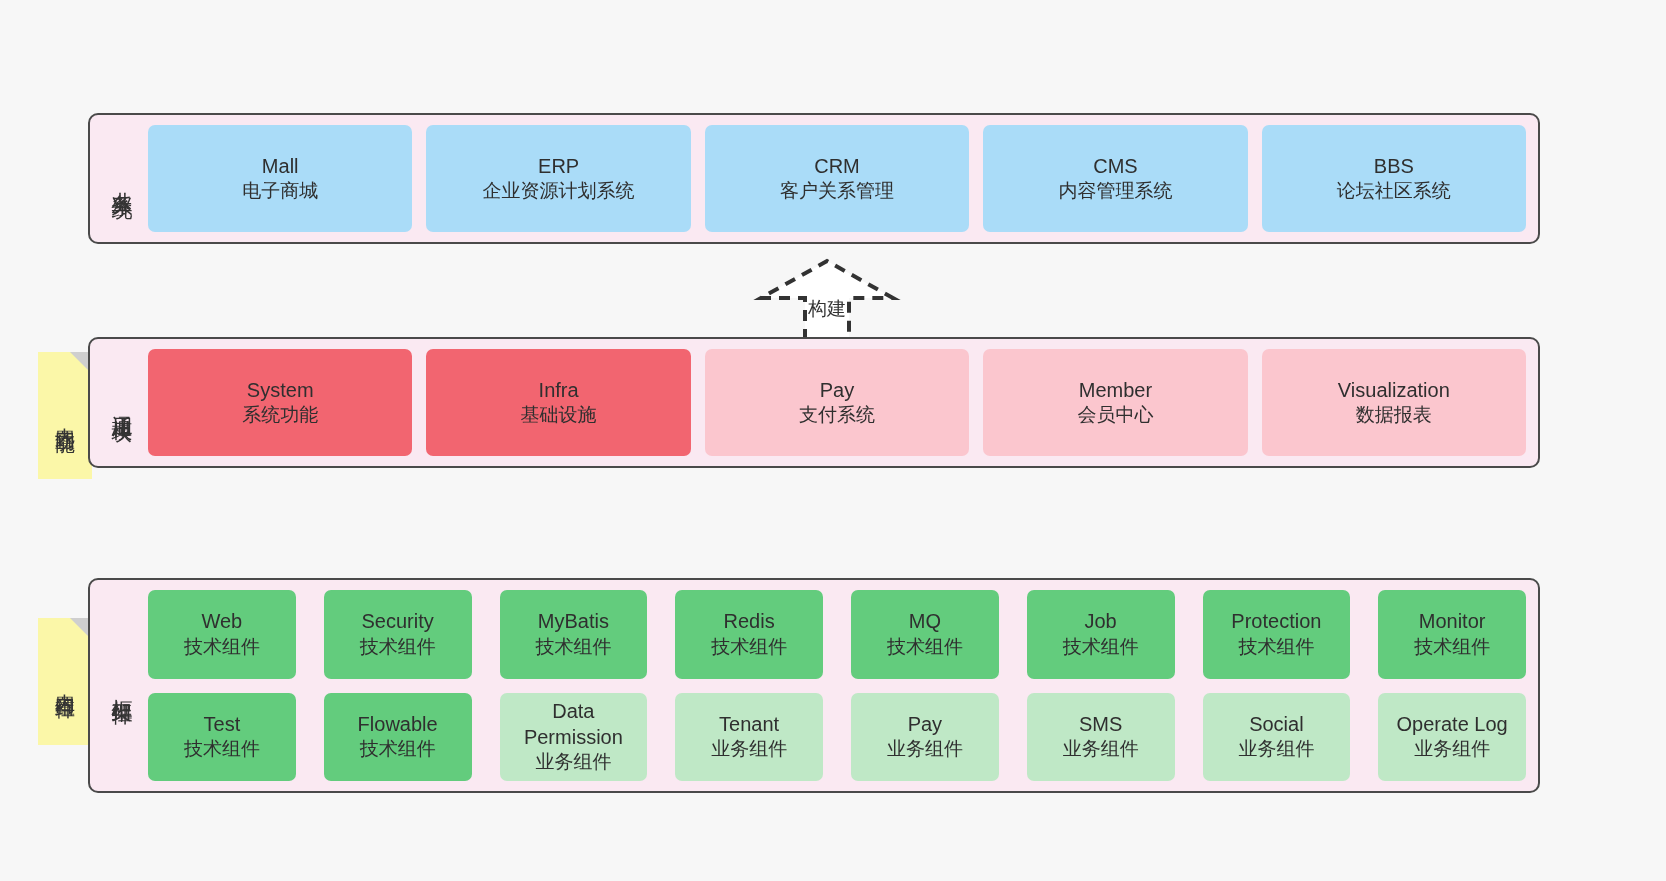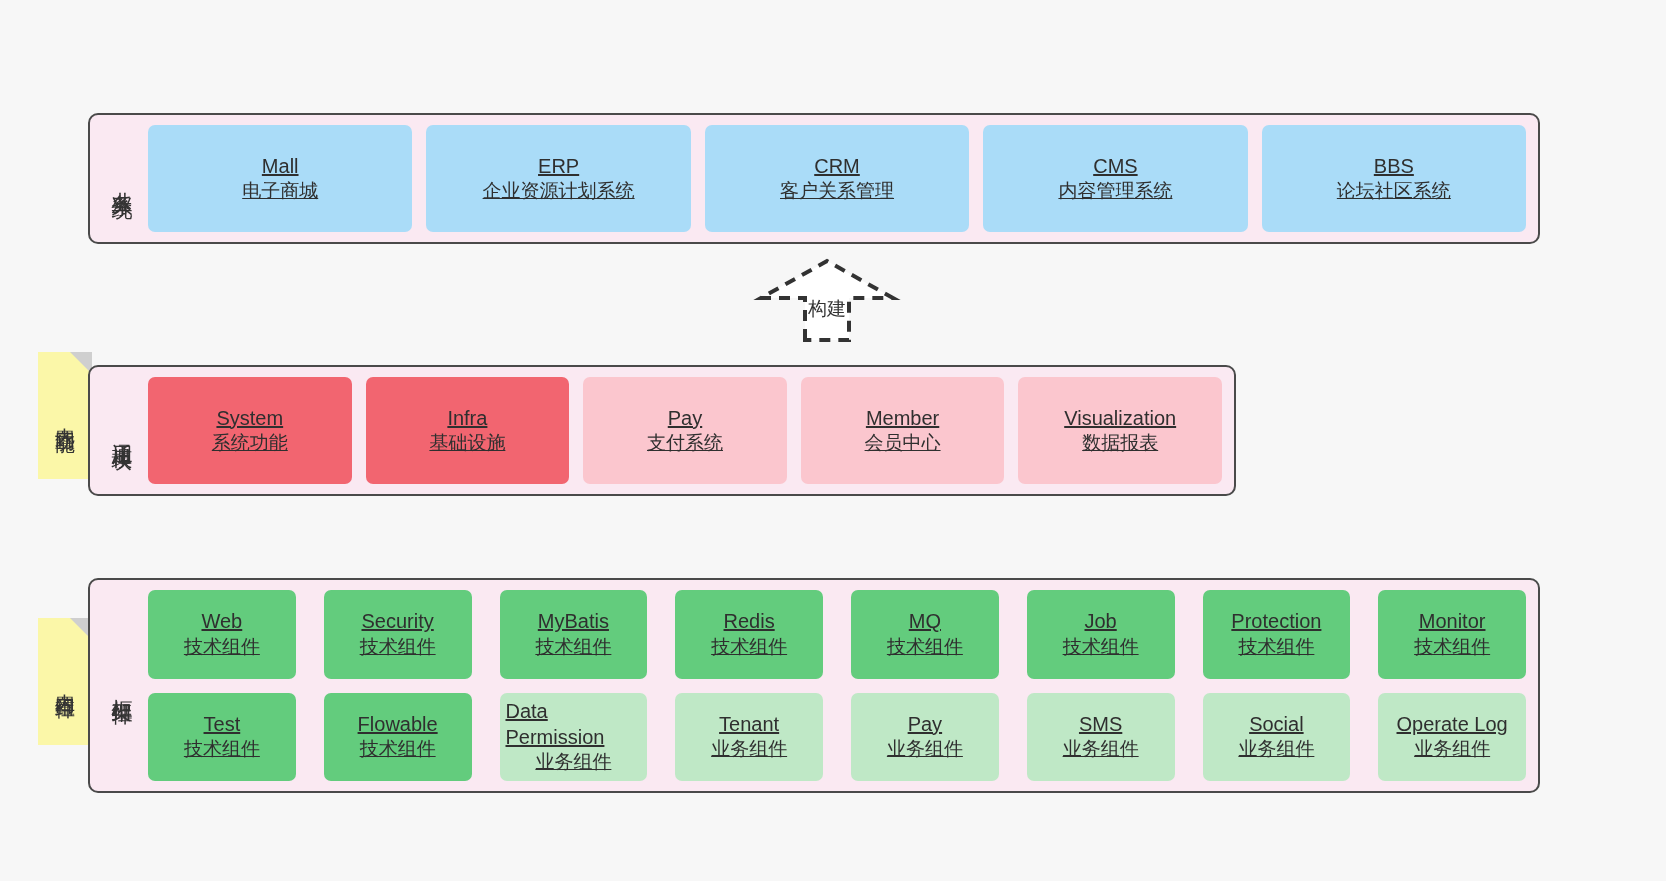--- a/index.html
+++ b/index.html
@@ -45,24 +45,24 @@
   .tiles-col { flex-direction: column; }
   .tile-row { display: flex; gap: 28px; flex: 1 1 0; }
 
   .tile {
     flex: 1 1 0;
     border-radius: 7px;
     display: flex;
     flex-direction: column;
     align-items: center;
     justify-content: center;
+    text-align: center;
     color: #2f2f2f;
     line-height: 1.28;
     padding: 4px 6px;
-    text-decoration: underline;
   }
   .tile .t-en { font-size: 20px; }
   .tile .t-cn { font-size: 19px; }
 
   .c-blue      { background: #aadcf8; }
   .c-red       { background: #f26570; }
   .c-pink      { background: #fbc6ce; }
   .c-green     { background: #63cc7d; }
   .c-greenlite { background: #bfe8c6; }
 
@@ -138,21 +138,21 @@
     <svg width="140" height="85" viewBox="0 0 140 85" aria-hidden="true">
       <path d="M 48 82 L 48 40 L 4 40 L 70 3 L 136 40 L 92 40 L 92 82 Z" fill="#ffffff" stroke="#333333" stroke-width="4" stroke-dasharray="11 8" stroke-linejoin="miter"></path>
     </svg>
     <div class="arrow-label" style="top:38px;font-family:Liberation Serif, serif;">构建</div>
   </div>
 
   <div class="sticky" style="left:38px; top:352px; height:127px;">
     <span>内置功能</span>
   </div>
 
-  <div class="layer" style="left:88px; top:365px; width:1148px; height:131px;">
+  <div class="layer" style="left:88px; top:337px; width:1452px; height:131px;">
     <div class="layer-label">通用模块</div>
     <div class="tiles" id="common-tiles">
         <div class="tile c-red">
           <div class="t-en">System</div>
           <div class="t-cn">系统功能</div>
         </div>
         <div class="tile c-red">
           <div class="t-en">Infra</div>
           <div class="t-cn">基础设施</div>
         </div>

